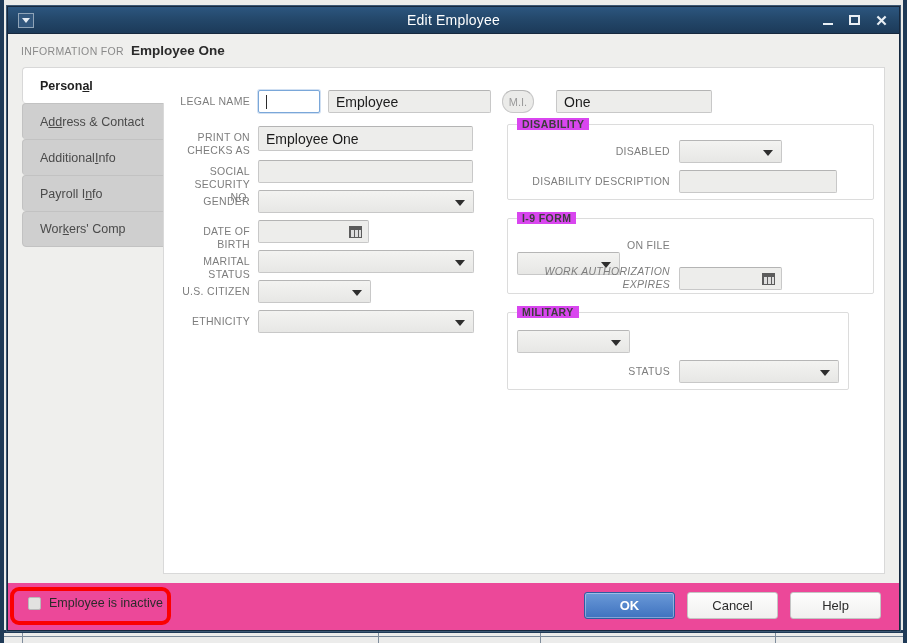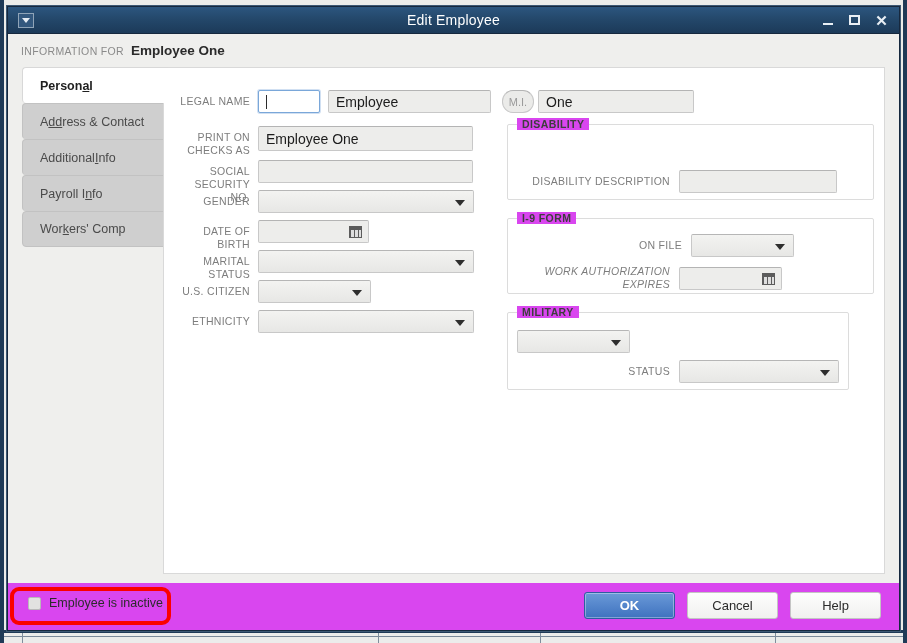--- a/index.html
+++ b/index.html
@@ -226,21 +226,21 @@
     font-size: 10.5px;
     font-weight: bold;
     color: #3d3d3d;
     letter-spacing: .4px;
   }
 
   
   #footer {
     flex: 0 0 auto;
     height: 47px;
-    background: #d946ef;
+    background: #ec4899;
     position: relative;
   }
   #chkwrap {
     position: absolute; left: 20px; top: 13px;
     display: flex; align-items: center; gap: 8px;
     cursor: pointer;
   }
   #chkwrap .box {
     width: 13px; height: 13px;
     background: #e2e2e0;
@@ -356,21 +356,21 @@
     <div id="panel">
 
       <div class="row" style="left:8px; top:22px;">
         <div class="flabel" style="width:78px;">LEGAL NAME</div>
         <div class="fld focused" style="width:62px; margin-left:8px;">
           <span class="caret"></span>
             <span></span>
         </div>
         <div class="fld big" style="width:163px; margin-left:8px;">Employee</div>
         <div class="fld disabledish" style="width:32px; margin-left:11px; font-size:11px; justify-content:center; padding:0;border-radius:11px;">M.I.</div>
-        <div class="fld big" style="width:156px; margin-left:4px;">One</div>
+        <div class="fld big" style="width:156px; margin-left:22px;">One</div>
       </div>
 
       <div class="row" style="left:8px; top:58px;">
         <div class="flabel" style="width:78px;">PRINT ON CHECKS AS</div>
         <div class="fld big" style="width:215px; margin-left:8px; height:25px;">Employee One</div>
       </div>
 
       <div class="row" style="left:8px; top:92px;">
         <div class="flabel" style="width:78px;">SOCIAL SECURITY NO.</div>
         <div class="fld" style="width:215px; margin-left:8px;"></div>
@@ -407,29 +407,35 @@
 
       <div class="row" style="left:8px; top:242px;">
         <div class="flabel" style="width:78px;">ETHNICITY</div>
         <div class="select" style="width:216px; margin-left:8px;">
           <span class="arrow"></span>
         </div>
       </div>
 
       <div class="group" style="left:343px; top:56px; width:367px; height:76px;">
         <span class="legend">DISABILITY</span>
+        <div class="row" style="left:0; top:15px;">
+          <div class="flabel" style="width:162px;">DISABLED</div>
+          <div class="select" style="width:103px; margin-left:9px;">
+            <span class="arrow"></span>
+          </div>
+        </div>
         <div class="row" style="left:0; top:45px;">
           <div class="flabel" style="width:162px;">DISABILITY DESCRIPTION</div>
           <div class="fld" style="width:158px; margin-left:9px;"></div>
         </div>
       </div>
 
       <div class="group" style="left:343px; top:150px; width:367px; height:76px;">
         <span class="legend">I-9 FORM</span>
-        <div class="row" style="left:12px; top:15px;">
+        <div class="row" style="left:0; top:15px;flex-direction:column;">
           <div class="flabel" style="width:162px;">ON FILE</div>
           <div class="select" style="width:103px; margin-left:9px;">
             <span class="arrow"></span>
           </div>
         </div>
         <div class="row" style="left:0; top:41px;font-style:italic;">
           <div class="flabel" style="width:162px;">WORK AUTHORIZATION EXPIRES</div>
           <div class="fld datefld" style="width:103px; margin-left:9px; margin-top:7px;">
             <span></span>
             <span class="cal-icon"></span>

